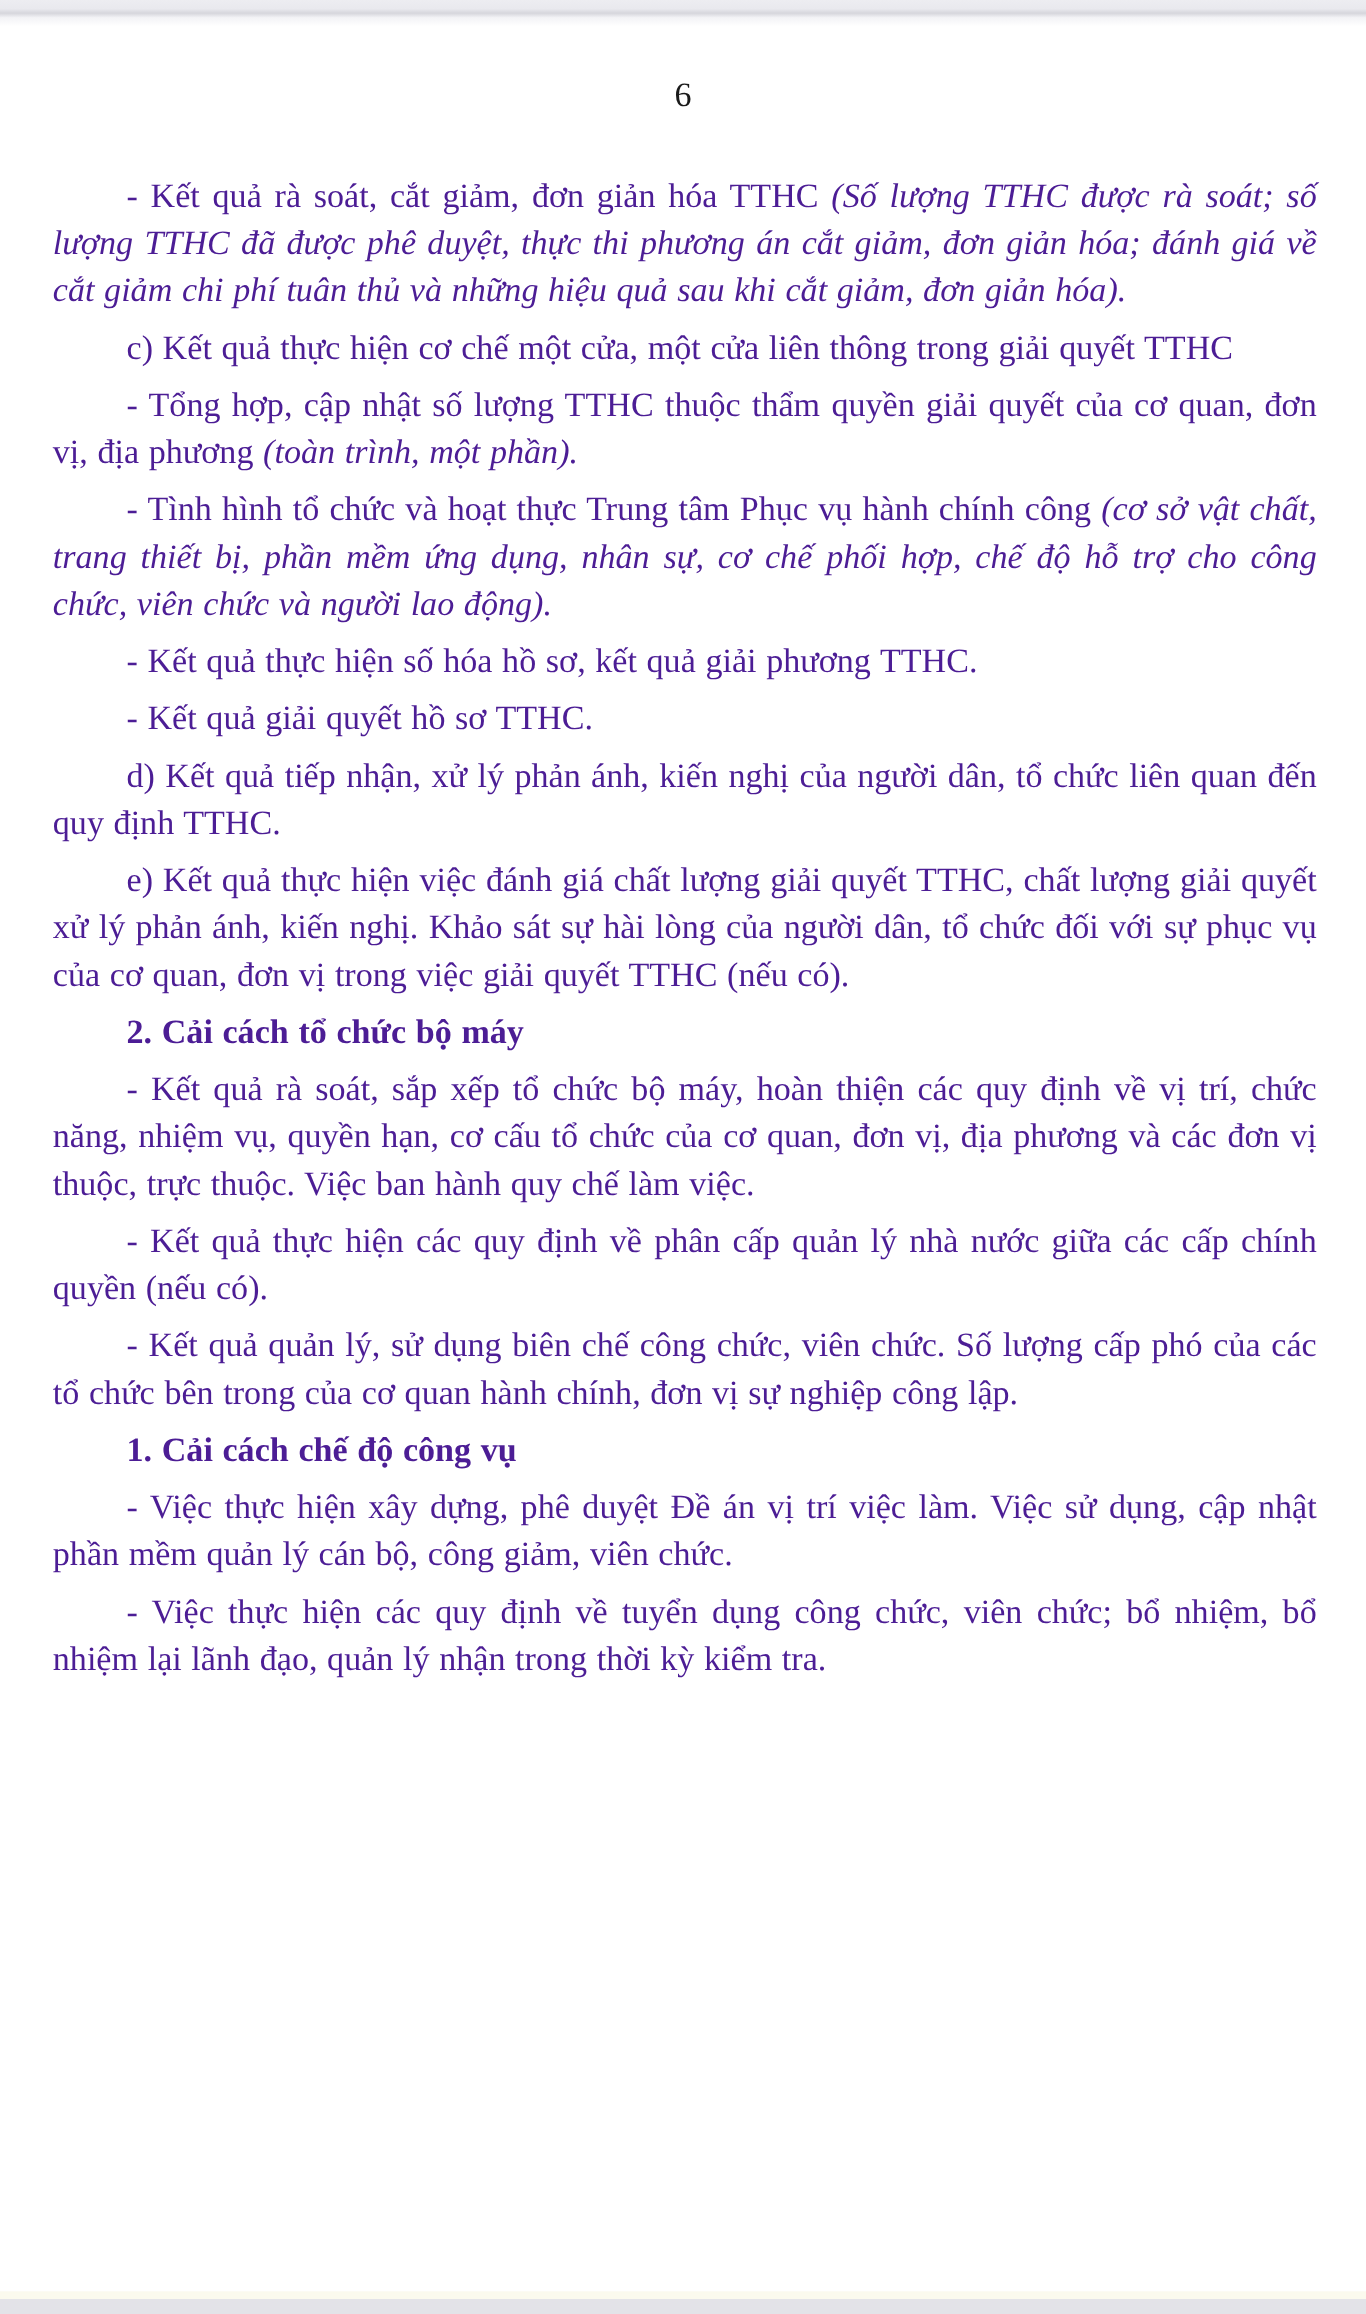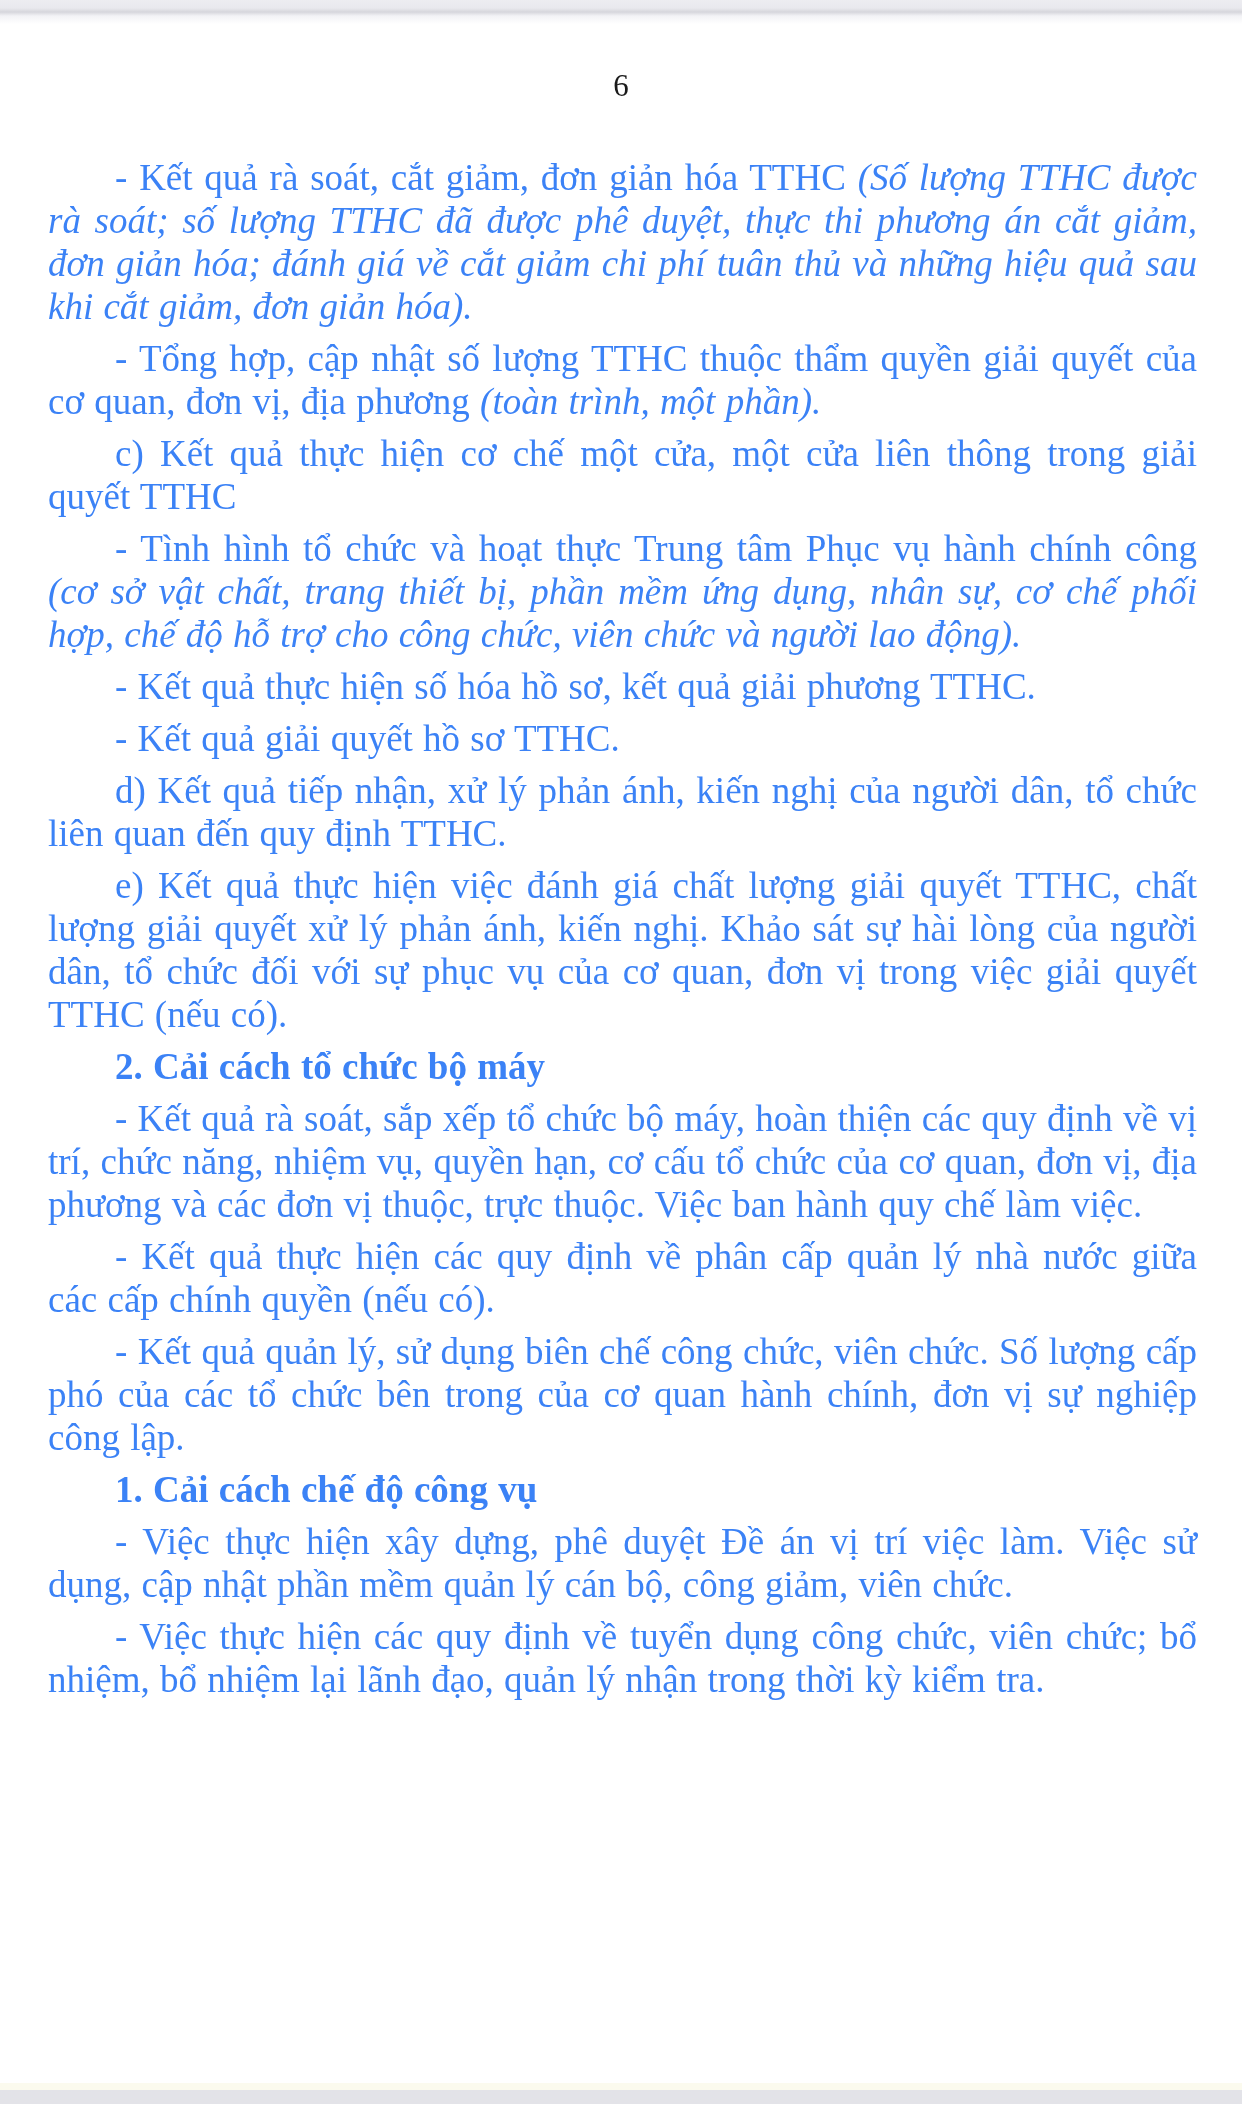--- a/index.html
+++ b/index.html
@@ -44,26 +44,26 @@
     margin-top: 44px;
     text-align: center;
     font-size: 31px;
     line-height: 36px;
     color: #1a1a1a;
   }
   .content {
     margin: 52px 45px 0 48px;
   }
   p.para {
-    font-size: 37px;
+    font-size: 31px;
     line-height: 43px;
     margin: 0 0 9px 0;
     text-align: justify;
     text-indent: 67px;
-    color: #3b82f6;
+    color: #4c1d95;
     word-spacing: 1px;
   }
   p.para.heading {
     font-weight: bold;
   }
   .run-italic {
     font-style: italic;
   }
 </style>
 </head>
@@ -73,23 +73,23 @@
 
 <div class="page">
 
   <div class="page-number">6</div>
 
   <div class="content">
 
     <p class="para"><span>- Kết quả rà soát, cắt giảm, đơn giản hóa TTHC </span><span class="run-italic">(Số lượng TTHC được rà soát; số lượng TTHC đã được phê duyệt, thực thi phương án cắt giảm, đơn giản hóa; đánh giá về cắt giảm chi phí tuân thủ và những hiệu quả sau khi cắt giảm, đơn giản hóa).</span></p>
 
 
+    <p class="para"><span>c) Kết quả thực hiện cơ chế một cửa, một cửa liên thông trong giải quyết TTHC</span></p>
+
     <p class="para"><span>- Tổng hợp, cập nhật số lượng TTHC thuộc thẩm quyền giải quyết của cơ quan, đơn vị, địa phương </span><span class="run-italic">(toàn trình, một phần).</span></p>
-
-    <p class="para"><span>c) Kết quả thực hiện cơ chế một cửa, một cửa liên thông trong giải quyết TTHC</span></p>
 
     <p class="para"><span>- Tình hình tổ chức và hoạt thực Trung tâm Phục vụ hành chính công </span><span class="run-italic">(cơ sở vật chất, trang thiết bị, phần mềm ứng dụng, nhân sự, cơ chế phối hợp, chế độ hỗ trợ cho công chức, viên chức và người lao động).</span></p>
 
     <p class="para"><span>- Kết quả thực hiện số hóa hồ sơ, kết quả giải phương TTHC.</span></p>
 
     <p class="para"><span>- Kết quả giải quyết hồ sơ TTHC.</span></p>
 
     <p class="para"><span>d) Kết quả tiếp nhận, xử lý phản ánh, kiến nghị của người dân, tổ chức liên quan đến quy định TTHC.</span></p>
 
     <p class="para"><span>e) Kết quả thực hiện việc đánh giá chất lượng giải quyết TTHC, chất lượng giải quyết xử lý phản ánh, kiến nghị. Khảo sát sự hài lòng của người dân, tổ chức đối với sự phục vụ của cơ quan, đơn vị trong việc giải quyết TTHC (nếu có).</span></p>

